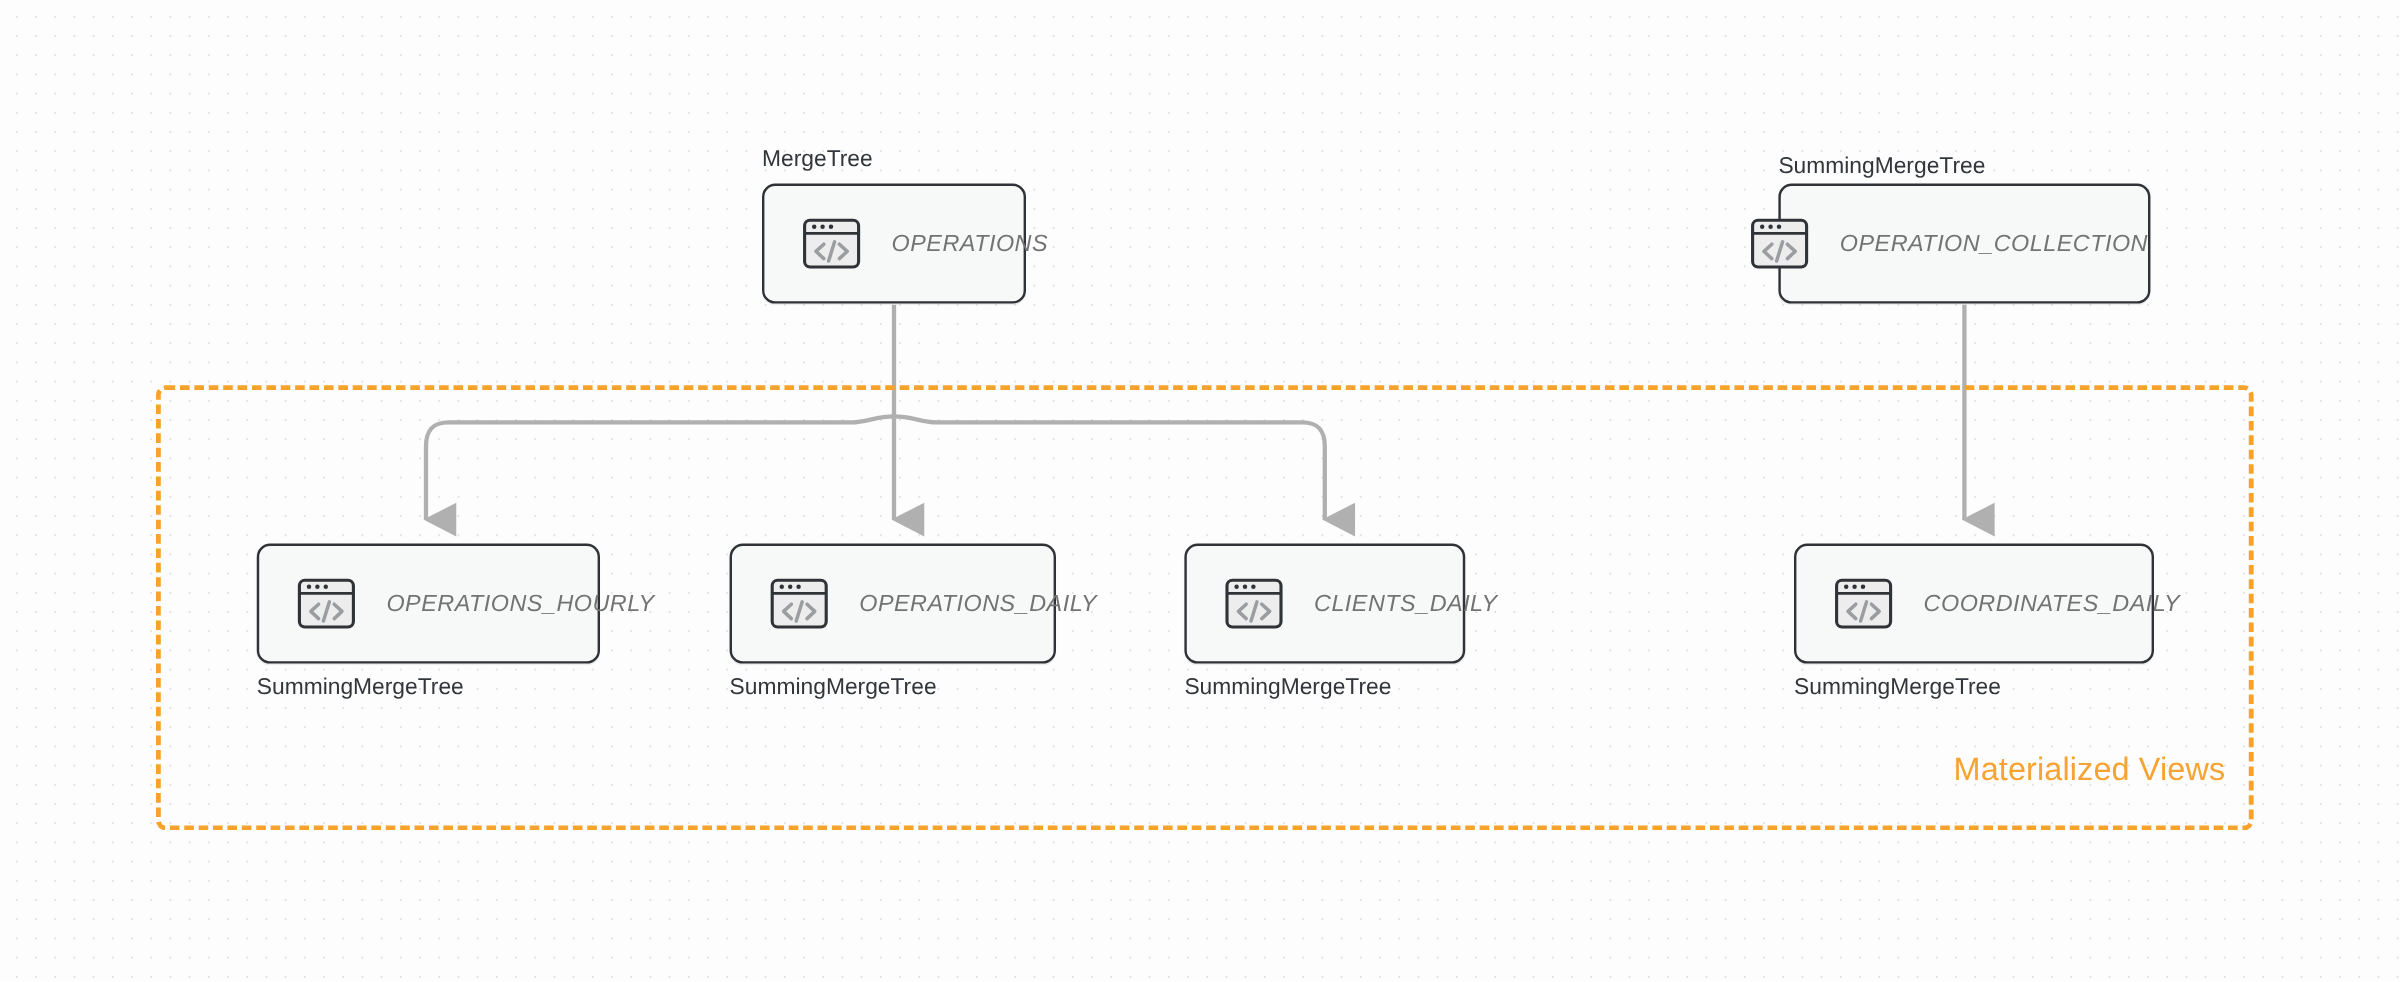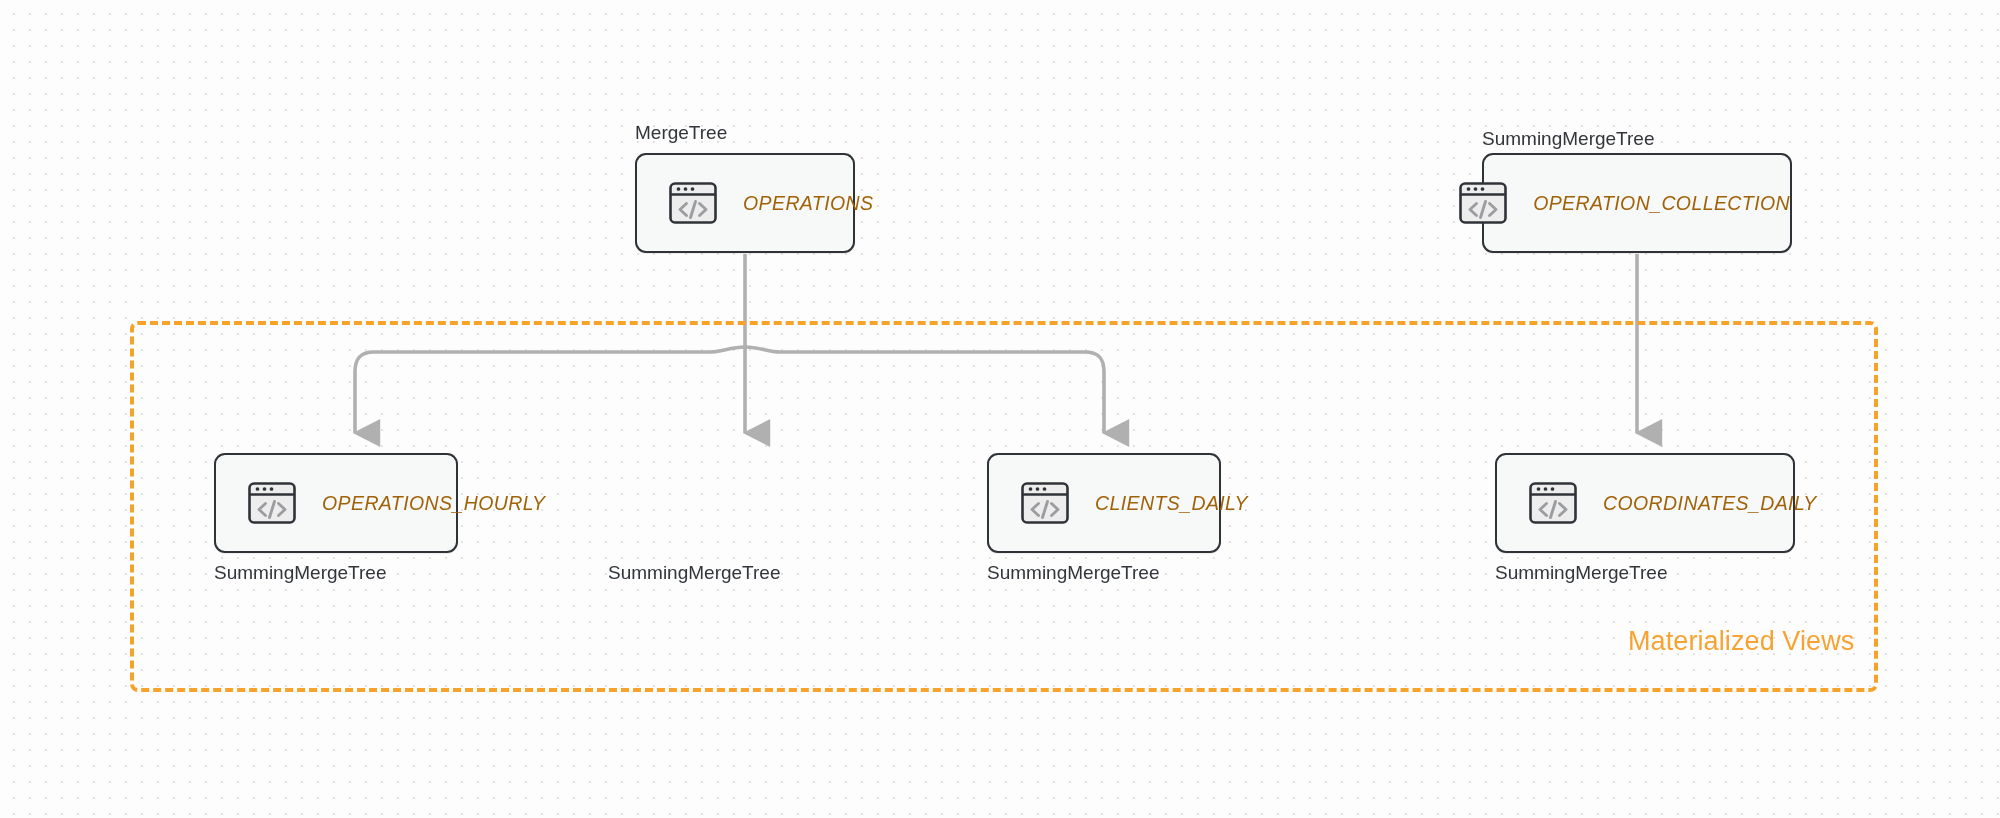--- a/index.html
+++ b/index.html
@@ -65,21 +65,21 @@
   }
   .node-icon {
     flex: 0 0 auto;
     width: 56px;
     height: 56px;
     margin-right: 22px;
   }
   .node-label {
     font-size: 19.5px;
     font-style: italic;
-    color: #a16207;
+    color: #737373;
     letter-spacing: 0.4px;
     white-space: nowrap;
     font-family: "Liberation Sans", sans-serif;
   }
 
   
   .engine-caption {
     position: absolute;
     font-size: 19px;
     color: #32363b;
@@ -142,37 +142,52 @@
         <circle cx="20.5" cy="14" r="1.85" fill="#2f3338"></circle>
         <circle cx="27.5" cy="14" r="1.85" fill="#2f3338"></circle>
         <path d="M 21.5 28.5 L 15 34.5 L 21.5 40.5" stroke="#9b9da0" stroke-width="2.9" fill="none" stroke-linecap="round" stroke-linejoin="round"></path>
         <path d="M 34.5 28.5 L 41 34.5 L 34.5 40.5" stroke="#9b9da0" stroke-width="2.9" fill="none" stroke-linecap="round" stroke-linejoin="round"></path>
         <path d="M 30.5 26.5 L 25.5 42.5" stroke="#9b9da0" stroke-width="2.9" fill="none" stroke-linecap="round"></path>
       </svg>
     </span>
     <span class="node-label">OPERATION_COLLECTION</span>
   </div>
 
-  <div class="node" style="left:214px; top:453px; width:244px; height:100px;">
+  <div class="node" style="left:214px; top:453px; width:286px; height:100px;">
     <span class="node-icon">
       <svg viewBox="0 0 56 56" width="56" height="56" xmlns="http://www.w3.org/2000/svg">
         <rect x="5.5" y="8.5" width="45" height="39" rx="4.5" ry="4.5" fill="#ededee" stroke="#2f3338" stroke-width="2.6"></rect>
         <path d="M 5.5 19.5 L 50.5 19.5" stroke="#2f3338" stroke-width="2.4" fill="none"></path>
         <circle cx="13.5" cy="14" r="1.85" fill="#2f3338"></circle>
         <circle cx="20.5" cy="14" r="1.85" fill="#2f3338"></circle>
         <circle cx="27.5" cy="14" r="1.85" fill="#2f3338"></circle>
         <path d="M 21.5 28.5 L 15 34.5 L 21.5 40.5" stroke="#9b9da0" stroke-width="2.9" fill="none" stroke-linecap="round" stroke-linejoin="round"></path>
         <path d="M 34.5 28.5 L 41 34.5 L 34.5 40.5" stroke="#9b9da0" stroke-width="2.9" fill="none" stroke-linecap="round" stroke-linejoin="round"></path>
         <path d="M 30.5 26.5 L 25.5 42.5" stroke="#9b9da0" stroke-width="2.9" fill="none" stroke-linecap="round"></path>
       </svg>
     </span>
     <span class="node-label">OPERATIONS_HOURLY</span>
   </div>
   <div class="engine-caption" style="left:214px; top:562px; width:286px;">SummingMergeTree</div>
 
+  <div class="node" style="left:608px; top:453px; width:272px; height:100px;">
+    <span class="node-icon">
+      <svg viewBox="0 0 56 56" width="56" height="56" xmlns="http://www.w3.org/2000/svg">
+        <rect x="5.5" y="8.5" width="45" height="39" rx="4.5" ry="4.5" fill="#ededee" stroke="#2f3338" stroke-width="2.6"></rect>
+        <path d="M 5.5 19.5 L 50.5 19.5" stroke="#2f3338" stroke-width="2.4" fill="none"></path>
+        <circle cx="13.5" cy="14" r="1.85" fill="#2f3338"></circle>
+        <circle cx="20.5" cy="14" r="1.85" fill="#2f3338"></circle>
+        <circle cx="27.5" cy="14" r="1.85" fill="#2f3338"></circle>
+        <path d="M 21.5 28.5 L 15 34.5 L 21.5 40.5" stroke="#9b9da0" stroke-width="2.9" fill="none" stroke-linecap="round" stroke-linejoin="round"></path>
+        <path d="M 34.5 28.5 L 41 34.5 L 34.5 40.5" stroke="#9b9da0" stroke-width="2.9" fill="none" stroke-linecap="round" stroke-linejoin="round"></path>
+        <path d="M 30.5 26.5 L 25.5 42.5" stroke="#9b9da0" stroke-width="2.9" fill="none" stroke-linecap="round"></path>
+      </svg>
+    </span>
+    <span class="node-label">OPERATIONS_DAILY</span>
+  </div>
   <div class="engine-caption" style="left:608px; top:562px; width:272px;">SummingMergeTree</div>
 
   <div class="node" style="left:987px; top:453px; width:234px; height:100px;justify-content:space-between;">
     <span class="node-icon">
       <svg viewBox="0 0 56 56" width="56" height="56" xmlns="http://www.w3.org/2000/svg">
         <rect x="5.5" y="8.5" width="45" height="39" rx="4.5" ry="4.5" fill="#ededee" stroke="#2f3338" stroke-width="2.6"></rect>
         <path d="M 5.5 19.5 L 50.5 19.5" stroke="#2f3338" stroke-width="2.4" fill="none"></path>
         <circle cx="13.5" cy="14" r="1.85" fill="#2f3338"></circle>
         <circle cx="20.5" cy="14" r="1.85" fill="#2f3338"></circle>
         <circle cx="27.5" cy="14" r="1.85" fill="#2f3338"></circle>

